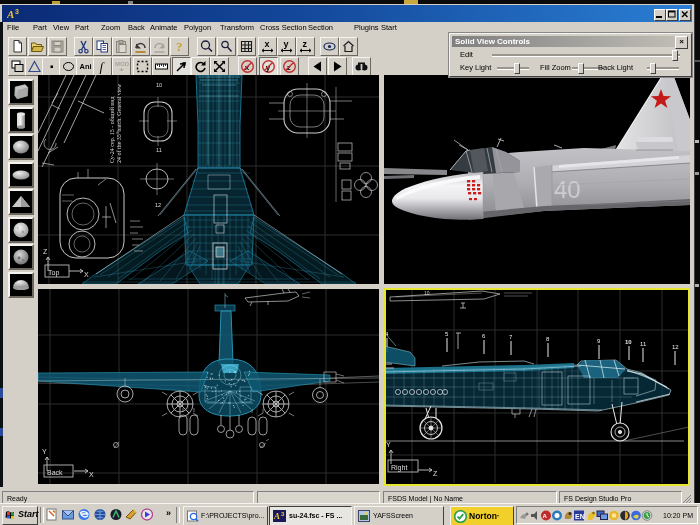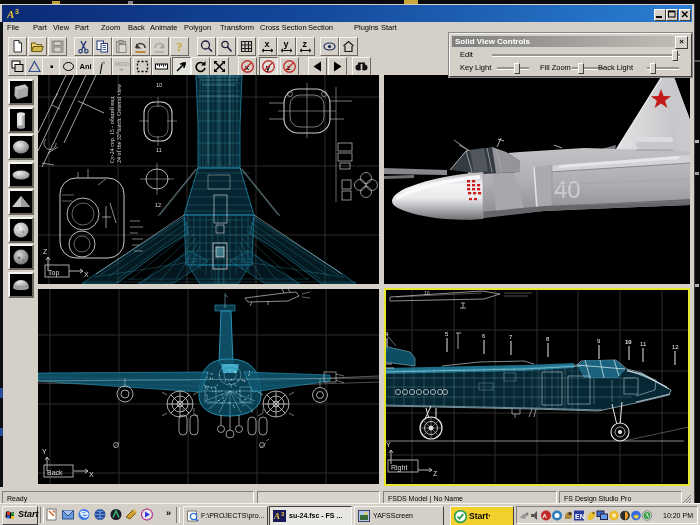--- a/index.html
+++ b/index.html
@@ -894,21 +894,21 @@
           <circle cx="8" cy="3.5" r="1.5" fill="#e8d050"></circle>
         </svg>
       <span style="position:absolute;left:18px;top:5px;font-size:7px;white-space:nowrap;">YAFSScreen</span>
     </div>
     <div class="task3d" style="left:450px;top:2px;width:62px;height:18px;background:#f2d02c;">
       <svg style="position:absolute;left:3px;top:2.5px" width="13" height="13">
           <circle cx="6.5" cy="6.5" r="6" fill="#fff"></circle>
           <circle cx="6.5" cy="6.5" r="5.8" fill="none" stroke="#2aa04a" stroke-width="1.6"></circle>
           <path d="M3.5,6.5 l2,2.2 3.8,-4.5" stroke="#2aa04a" stroke-width="1.8" fill="none"></path>
         </svg>
-      <span style="position:absolute;left:18px;top:4px;font-size:8.5px;font-weight:bold;white-space:nowrap;">Start·</span>
+      <span style="position:absolute;left:18px;top:4px;font-size:8.5px;font-weight:bold;white-space:nowrap;">Norton·</span>
     </div>
     <div style="position:absolute;left:516px;top:2px;width:182px;height:18px;border:1px solid;border-color:#808080 #fff #fff #808080;box-sizing:border-box;">
       <svg style="position:absolute;left:2px;top:3px" width="140" height="11">
         <g>
             <path d="M1,8 q3,-6 7,-3 l-2,4 z" fill="#9a9a9a"></path>
             <circle cx="8" cy="4" r="1.5" fill="#777"></circle>
           </g>
         <g transform="translate(11,0)">
             <path d="M1,4 h3 l3,-3 v9 l-3,-3 h-3 z" fill="#555"></path>
           </g>

